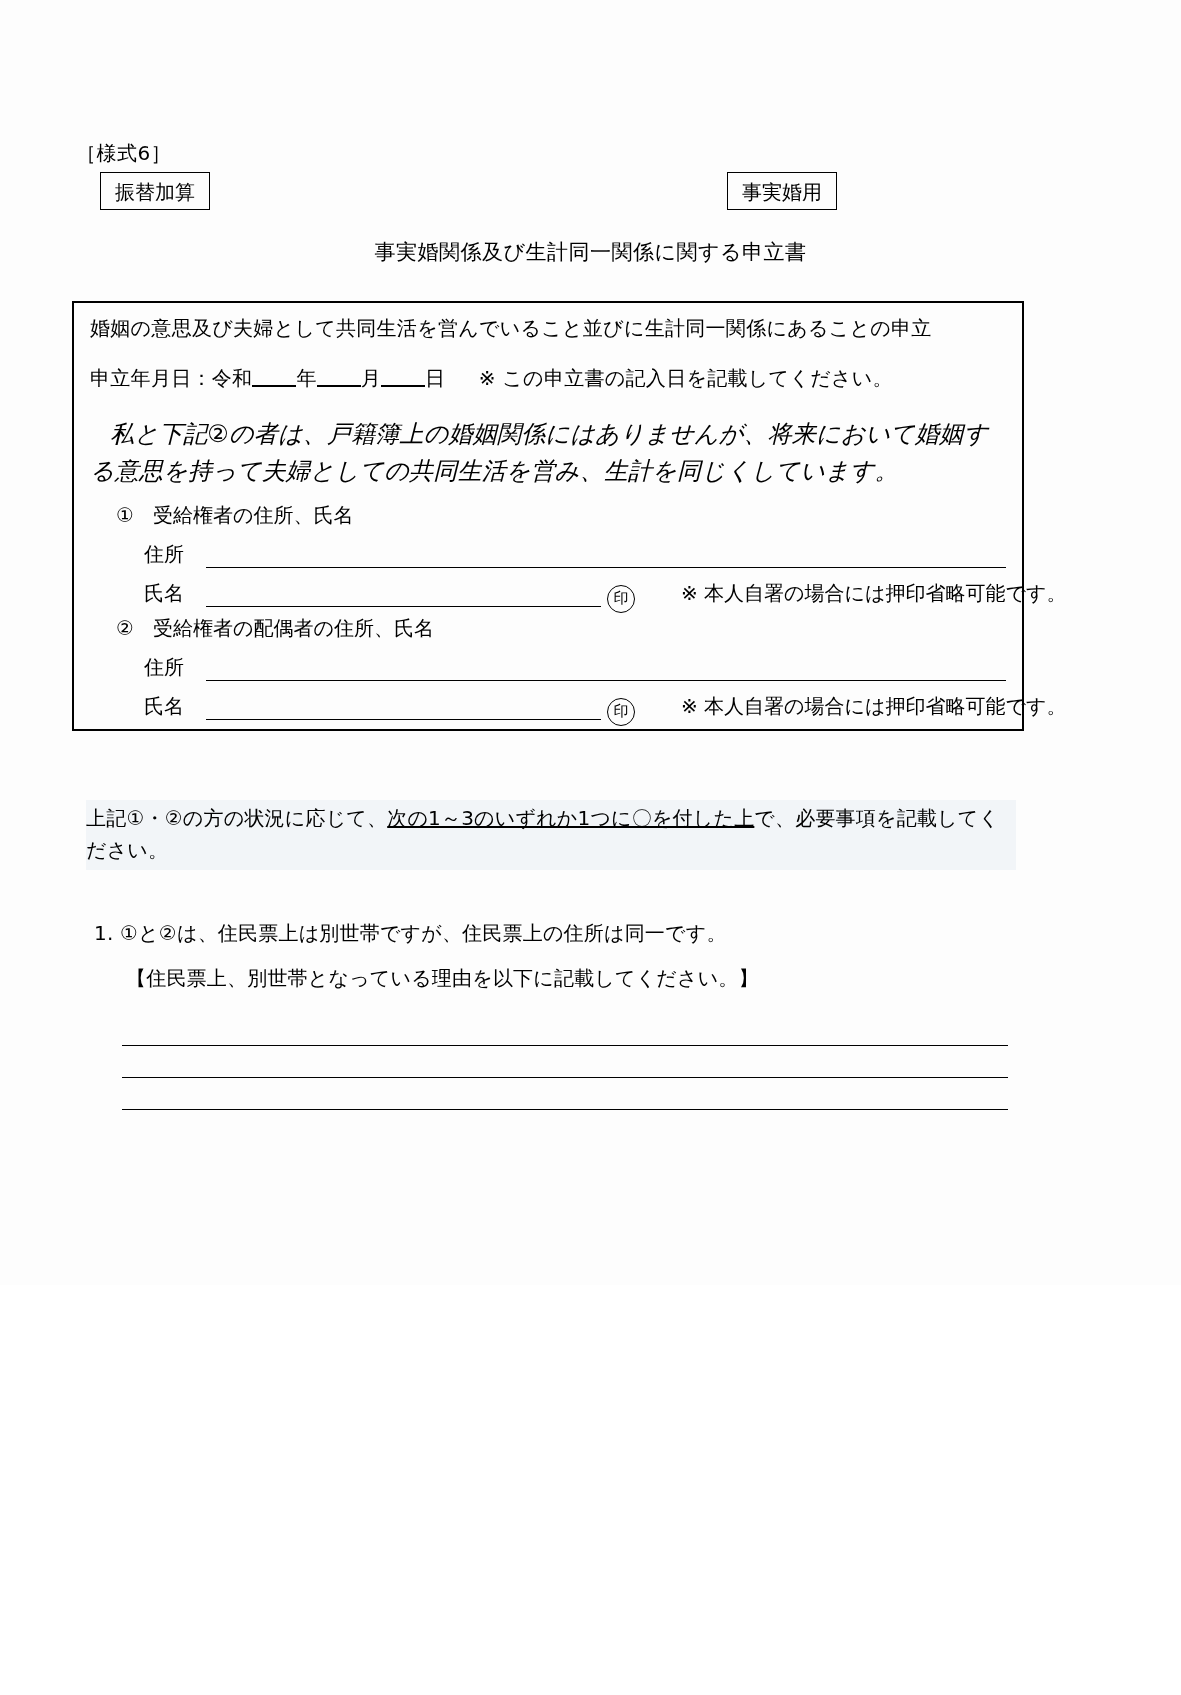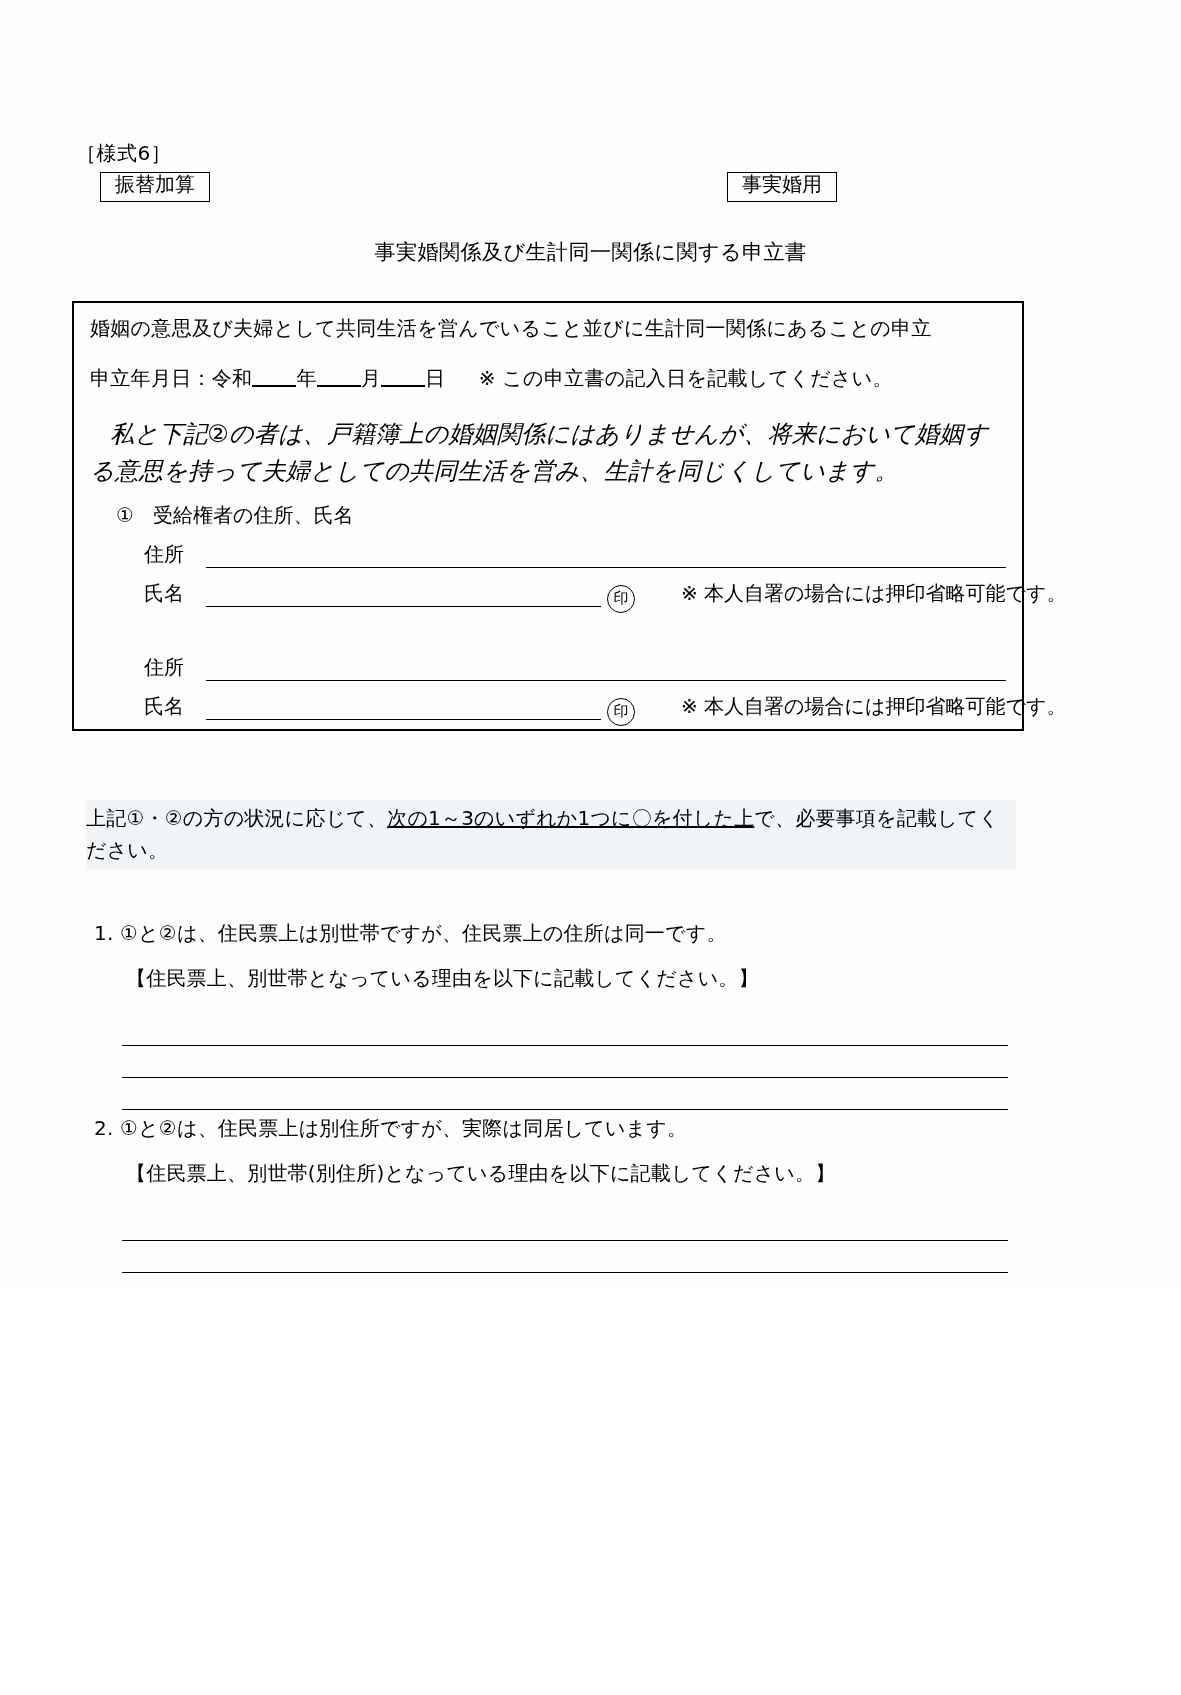--- a/index.html
+++ b/index.html
@@ -26,21 +26,21 @@
     left: 76px;
     top: 140px;
     font-size: 20px;
     letter-spacing: 0.5px;
     white-space: nowrap;
   }
   .badge {
     position: absolute;
     border: 1.5px solid #000;
     font-size: 20px;
-    padding: 0 14px 6px 14px;
+    padding: 8px 14px 6px 14px;
     white-space: nowrap;
     line-height: 1.1;
     background: #fdfdfd;
   }
   .badge-left { left: 100px; top: 172px; }
   .badge-right { left: 727px; top: 172px; }
 
   .doc-title {
     position: absolute;
     left: 0;
@@ -228,20 +228,23 @@
         <span class="rule rule-addr"></span>
       </div>
 
       <div class="field-row row-name-1">
         <span class="field-label">氏名</span>
         <span class="rule rule-name"></span>
         <span class="seal">印</span>
         <span class="note">※ 本人自署の場合には押印省略可能です。</span>
       </div>
 
+      <div class="item-head item-head-2">
+        <span>②</span>&nbsp;&nbsp;&nbsp;<span>受給権者の配偶者の住所、氏名</span>
+      </div>
 
       <div class="field-row row-addr-2">
         <span class="field-label">住所</span>
         <span class="rule rule-addr"></span>
       </div>
 
       <div class="field-row row-name-2">
         <span class="field-label">氏名</span>
         <span class="rule rule-name"></span>
         <span class="seal">印</span>
@@ -258,27 +261,16 @@
       <span>1.</span>&nbsp;<span>①と②は、住民票上は別世帯ですが、住民票上の住所は同一です。</span>
     </div>
     <div class="choice-sub">【住民票上、別世帯となっている理由を以下に記載してください。】</div>
     <div class="write-lines">
       <div class="write-line"></div>
       <div class="write-line"></div>
       <div class="write-line"></div>
     </div>
   </div>
 
-  <div class="choice choice-2">
-    <div class="choice-title">
-      <span>2.</span>&nbsp;<span>①と②は、住民票上は別住所ですが、実際は同居しています。</span>
-    </div>
-    <div class="choice-sub">【住民票上、別世帯(別住所)となっている理由を以下に記載してください。】</div>
-    <div class="write-lines">
-      <div class="write-line"></div>
-      <div class="write-line"></div>
-      <div class="write-line"></div>
-    </div>
-  </div>
 
   <div class="page-footer">裏面へ続く</div>
 
 </div>
 
 </body></html>

